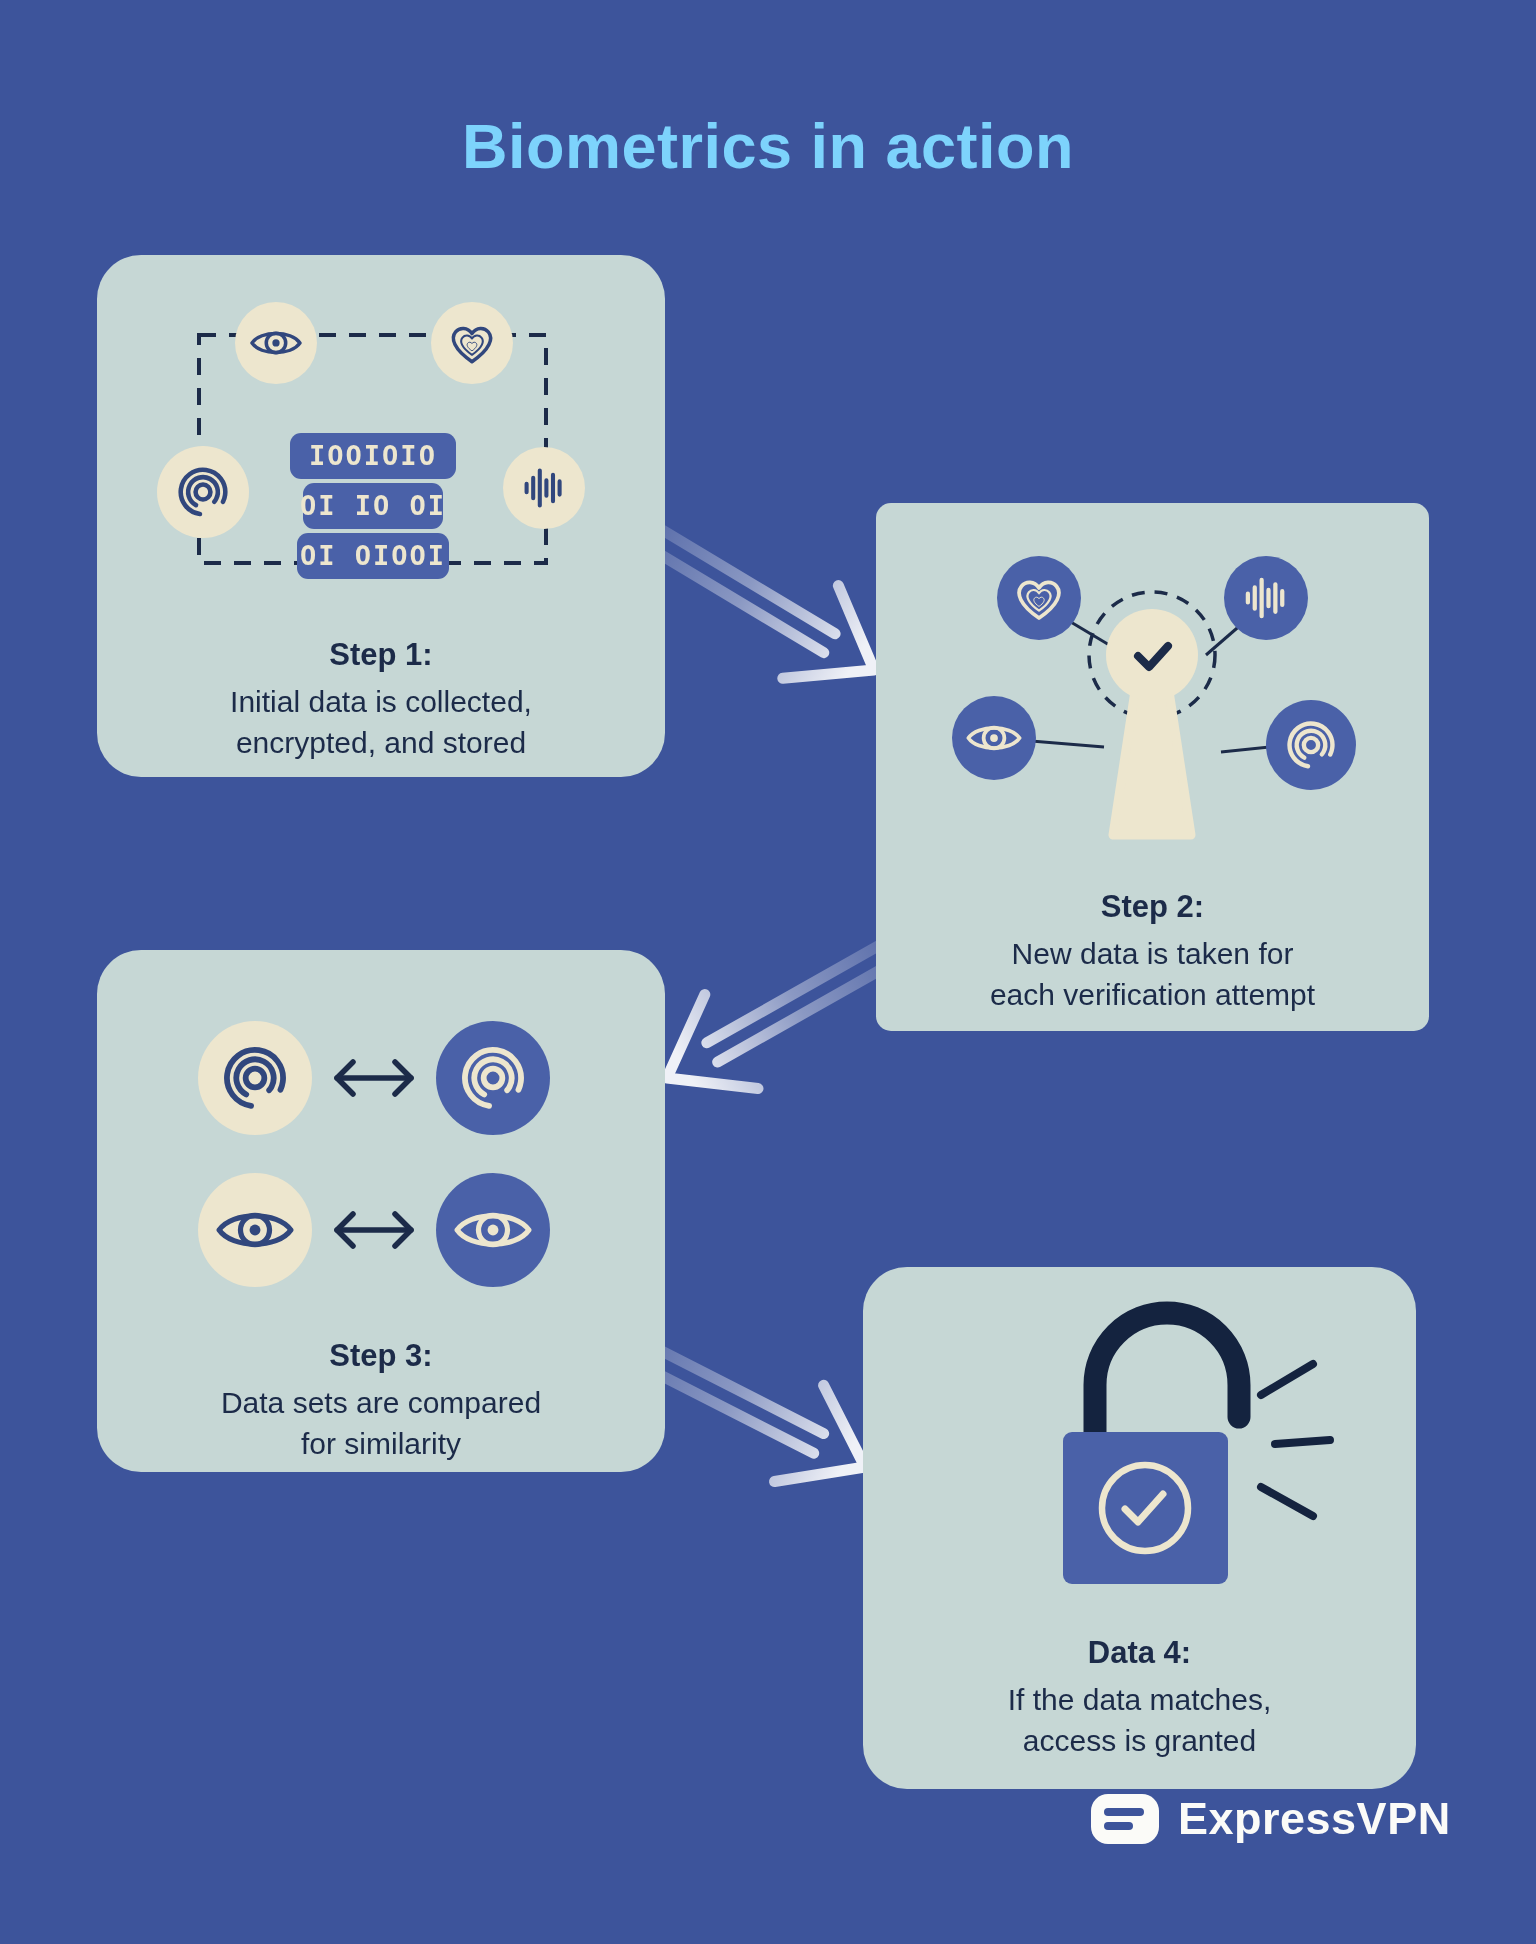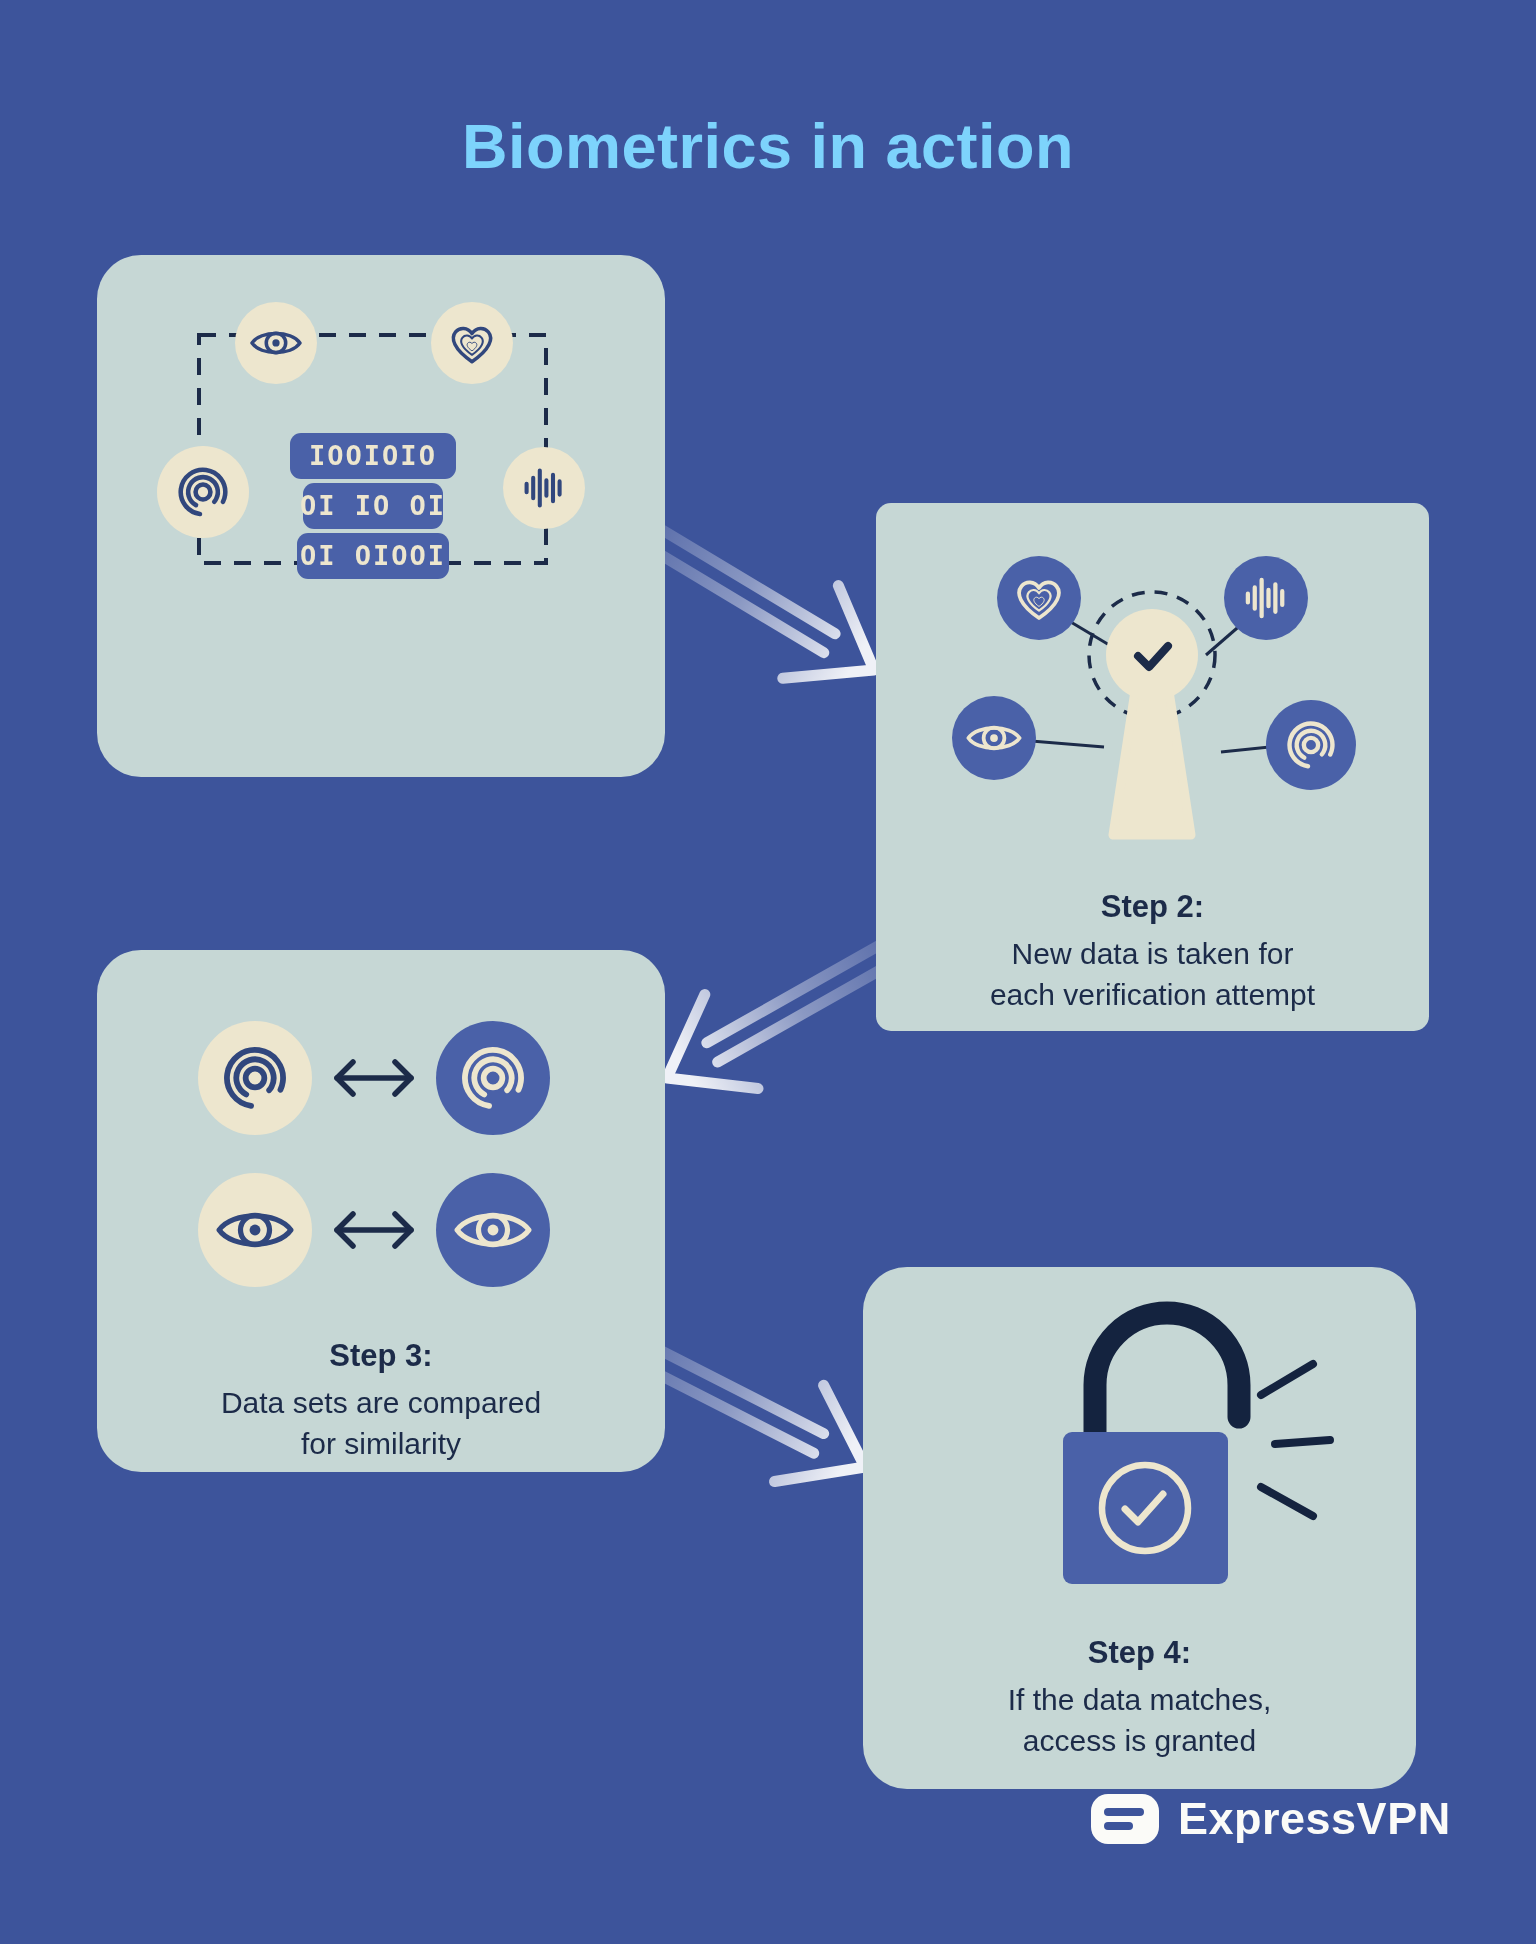--- a/index.html
+++ b/index.html
@@ -125,20 +125,25 @@
 
       <g>
         <rect x="193" y="178" width="166" height="46" rx="11" fill="#4A61A8"></rect>
         <text class="pill-text" x="276" y="210" text-anchor="middle" fill="#EDE6CE">IOOIOIO</text>
         <rect x="206" y="228" width="140" height="46" rx="11" fill="#4A61A8"></rect>
         <text class="pill-text" x="276" y="260" text-anchor="middle" fill="#EDE6CE">OI IO OI</text>
         <rect x="200" y="278" width="152" height="46" rx="11" fill="#4A61A8"></rect>
         <text class="pill-text" x="276" y="310" text-anchor="middle" fill="#EDE6CE">OI OIOOI</text>
       </g>
     </svg>
+    <div class="card-text">
+      <div class="step-label">Step 1:</div>
+      <div class="step-desc">Initial data is collected,
+encrypted, and stored</div>
+    </div>
   </section>
 
   <section class="card card2">
     <svg class="art" width="553" height="372" viewBox="0 0 553 372">
       <g stroke="#1C2B49" stroke-width="3">
         <path d="M163 100 250 152"></path>
         <path d="M390 100 330 152"></path>
         <path d="M120 235 228 244"></path>
         <path d="M433 240 345 249"></path>
       </g>
@@ -207,21 +212,21 @@
         <circle cx="282" cy="241" r="43" fill="none" stroke="#EDE6CE" stroke-width="6.5"></circle>
         <path d="M262 242l13 13 25-28" fill="none" stroke="#EDE6CE" stroke-width="7" stroke-linecap="round" stroke-linejoin="round"></path>
       </g>
       <g stroke="#14233F" stroke-width="8" stroke-linecap="round">
         <path d="M398 128l52-31"></path>
         <path d="M412 177l55-4"></path>
         <path d="M398 220l52 29"></path>
       </g>
     </svg>
     <div class="card-text">
-      <div class="step-label">Step 4:</div>
+      <div class="step-label">Data 4:</div>
       <div class="step-desc">If the data matches,
 access is granted</div>
     </div>
   </section>
 
   <footer class="brand">
     <svg width="70" height="52" viewBox="0 0 70 52">
       <rect x="1" y="1" width="68" height="50" rx="17" fill="#FBFBF8"></rect>
       <rect x="14" y="15" width="40" height="8" rx="4" fill="#3D549B"></rect>
       <rect x="14" y="29" width="29" height="8" rx="4" fill="#3D549B"></rect>

